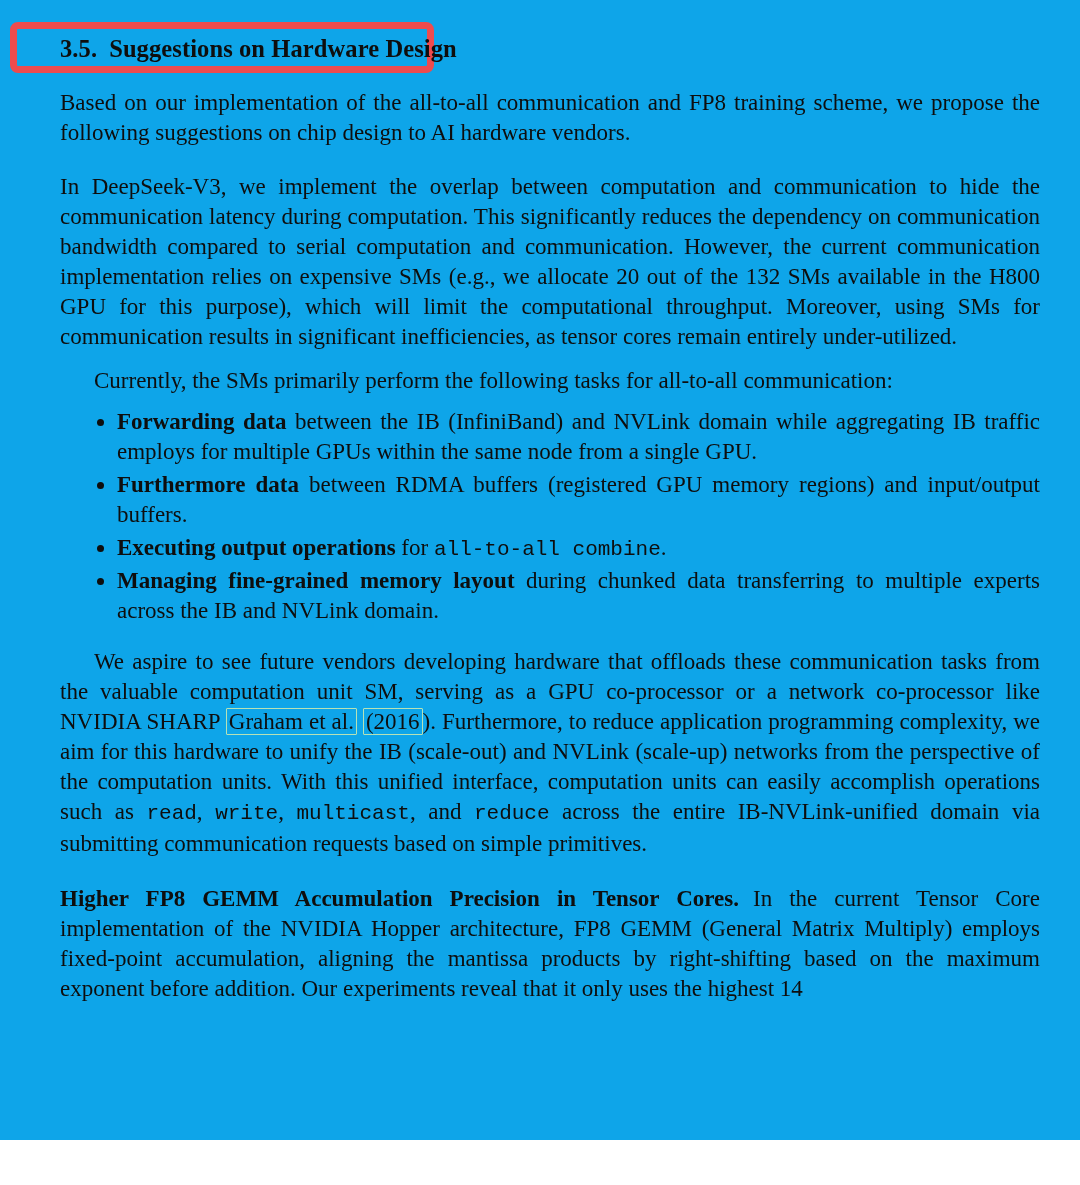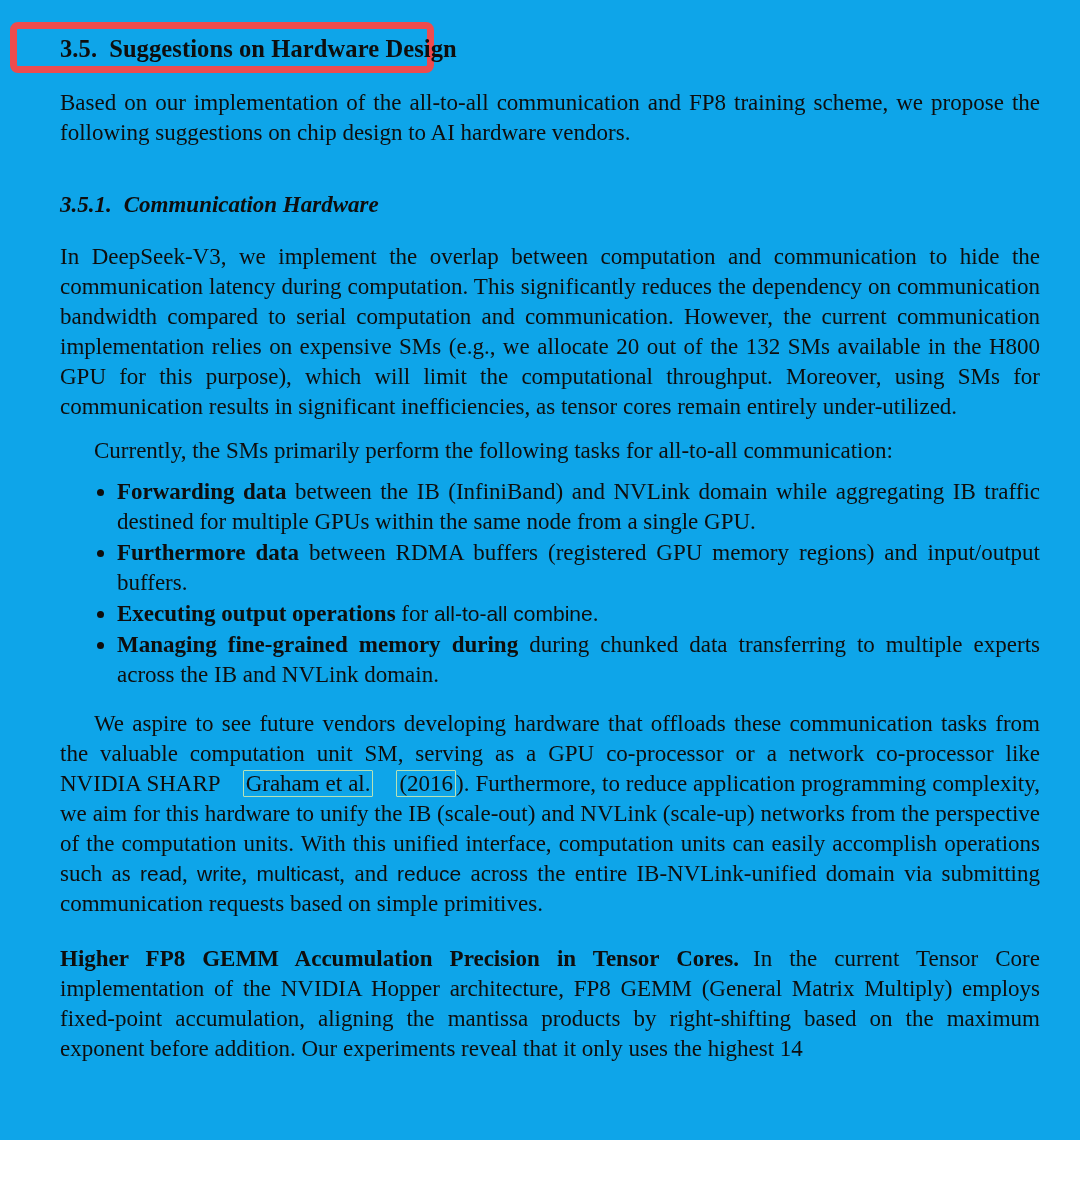--- a/index.html
+++ b/index.html
@@ -52,69 +52,65 @@
     margin:11px 0 0 0;
     padding-left:57px;
     font-size:23px; line-height:30px;
   }
   ul.task-list li {
     text-align:justify;
     margin:0 0 1px 0;
   }
   .bold { font-weight:bold;font-family:Liberation Serif, serif; }
   .mono {
-    font-family:Liberation Sans, sans-serif;
+    font-family:Liberation Mono, monospace;
     font-size:21px;
   }
   .citebox {
     border:1.5px solid #b6e2b6;
     border-radius:1px;
     padding:0 2px;
     color:#0e0e0e;
     text-decoration:none;
     cursor:pointer;
-    margin-left:17px;
   }
   .after-lead { margin-left:14px; }
 </style>
 </head>
 <body>
 
 <div class="page">
 
   <div class="red-box"></div>
 
   <div class="content">
 
     <h1 class="section-heading">
       <span class="sec-num">3.5.</span><span>Suggestions on Hardware Design</span>
     </h1>
 
     <p class="para intro">Based on our implementation of the all-to-all communication and FP8 training scheme, we propose the following suggestions on chip design to AI hardware vendors.</p>
 
-    <h2 class="subsection-heading">
-      <span class="sub-num">3.5.1.</span><span>Communication Hardware</span>
-    </h2>
 
     <p class="para body-para">In DeepSeek-V3, we implement the overlap between computation and communication to hide the communication latency during computation. This significantly reduces the dependency on communication bandwidth compared to serial computation and communication. However, the current communication implementation relies on expensive SMs (e.g., we allocate 20 out of the 132 SMs available in the H800 GPU for this purpose), which will limit the computational throughput. Moreover, using SMs for communication results in significant inefficiencies, as tensor cores remain entirely under-utilized.</p>
 
     <p class="para tight indent">Currently, the SMs primarily perform the following tasks for all-to-all communication:</p>
 
     <ul class="task-list">
       <li>
-        <span class="bold">Forwarding data</span><span> between the IB (InfiniBand) and NVLink domain while aggregating IB traffic destined for multiple GPUs within the same node from a single GPU.</span><span class="mono"></span><span></span>
+        <span class="bold">Forwarding data</span><span> between the IB (InfiniBand) and NVLink domain while aggregating IB traffic employs for multiple GPUs within the same node from a single GPU.</span><span class="mono"></span><span></span>
       </li>
       <li>
         <span class="bold">Furthermore data</span><span> between RDMA buffers (registered GPU memory regions) and input/output buffers.</span><span class="mono"></span><span></span>
       </li>
       <li>
         <span class="bold">Executing output operations</span><span> for </span><span class="mono">all-to-all combine</span><span>.</span>
       </li>
       <li>
-        <span class="bold">Managing fine-grained memory during</span><span> during chunked data transferring to multiple experts across the IB and NVLink domain.</span><span class="mono"></span><span></span>
+        <span class="bold">Managing fine-grained memory layout</span><span> during chunked data transferring to multiple experts across the IB and NVLink domain.</span><span class="mono"></span><span></span>
       </li>
     </ul>
 
     <p class="para aspire indent">
       <span>We aspire to see future vendors developing hardware that offloads these communication tasks from the valuable computation unit SM, serving as a GPU co-processor or a network co-processor like NVIDIA SHARP </span><span class="citebox">Graham et al.</span><span> </span><span class="citebox">(2016</span><span>). Furthermore, to reduce application programming complexity, we aim for this hardware to unify the IB (scale-out) and NVLink (scale-up) networks from the perspective of the computation units. With this unified interface, computation units can easily accomplish operations such as </span><span class="mono">read</span><span>, </span><span class="mono">write</span><span>, </span><span class="mono">multicast</span><span>, and </span><span class="mono">reduce</span><span> across the entire IB-NVLink-unified domain via submitting communication requests based on simple primitives.</span>
     </p>
 
 
     <p class="para compute">
       <span class="bold">Higher FP8 GEMM Accumulation Precision in Tensor Cores.</span><span class="after-lead">In the current Tensor Core implementation of the NVIDIA Hopper architecture, FP8 GEMM (General Matrix Multiply) employs fixed-point accumulation, aligning the mantissa products by right-shifting based on the maximum exponent before addition. Our experiments reveal that it only uses the highest 14</span>

